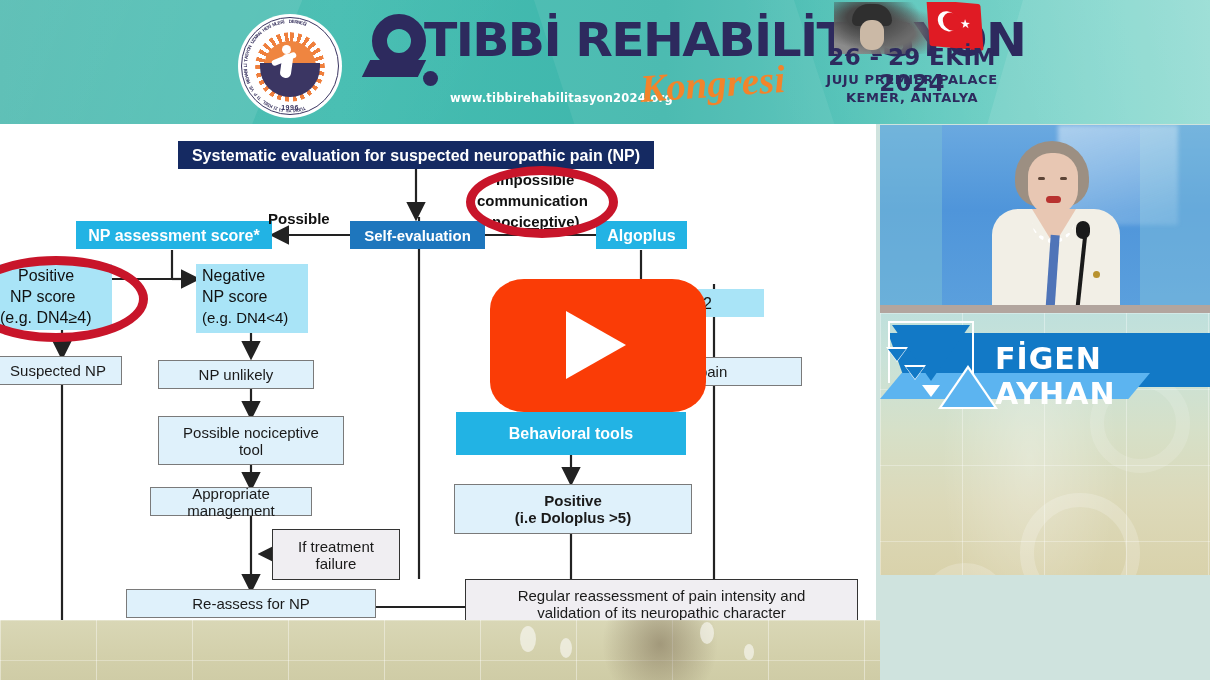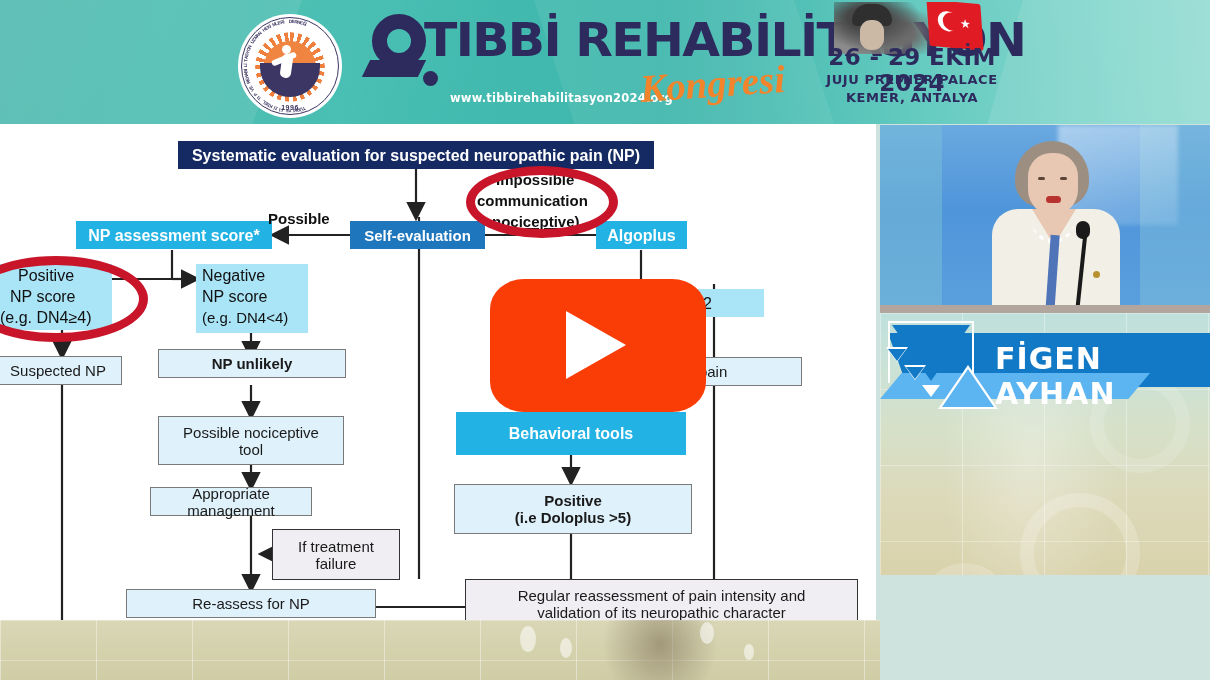--- a/index.html
+++ b/index.html
@@ -496,21 +496,21 @@
       </div>
 
       <div style="position:absolute;left:196px;top:140px;width:112px;height:69px;background:#a9e4f7;padding-left:7px;">
         <div style="position:absolute;left:6px;top:3px;font-size:16px;color:#111;">Negative</div>
         <div style="position:absolute;left:6px;top:24px;font-size:16px;color:#111;">NP score</div>
         <div style="position:absolute;left:6px;top:45px;font-size:15px;color:#111;">(e.g. DN4&lt;4)</div>
       </div>
 
       <div class="box pale" style="left:-6px;top:232px;width:128px;height:29px;">Suspected NP</div>
 
-      <div class="box pale" style="left:158px;top:225px;width:188px;height:29px;font-weight:bold;">NP unlikely</div>
+      <div class="box pale" style="left:158px;top:236px;width:156px;height:29px;">NP unlikely</div>
 
       <div class="box pale" style="left:158px;top:292px;width:186px;height:49px;flex-direction:column;">
         <span>Possible nociceptive</span>
         <span>tool</span>
       </div>
 
       <div class="box pale" style="left:150px;top:363px;width:162px;height:29px;">Appropriate management</div>
 
       <div class="box grey" style="left:272px;top:405px;width:128px;height:51px;flex-direction:column;">
         <span>If treatment</span>

